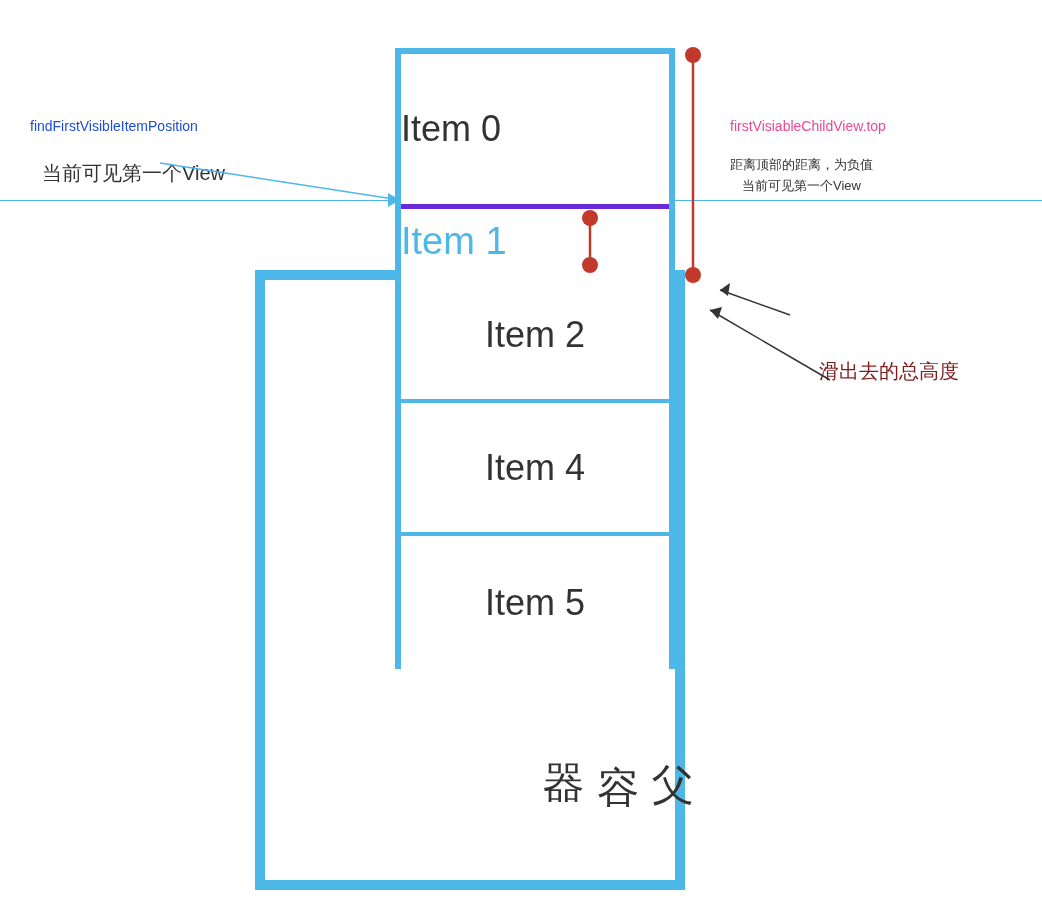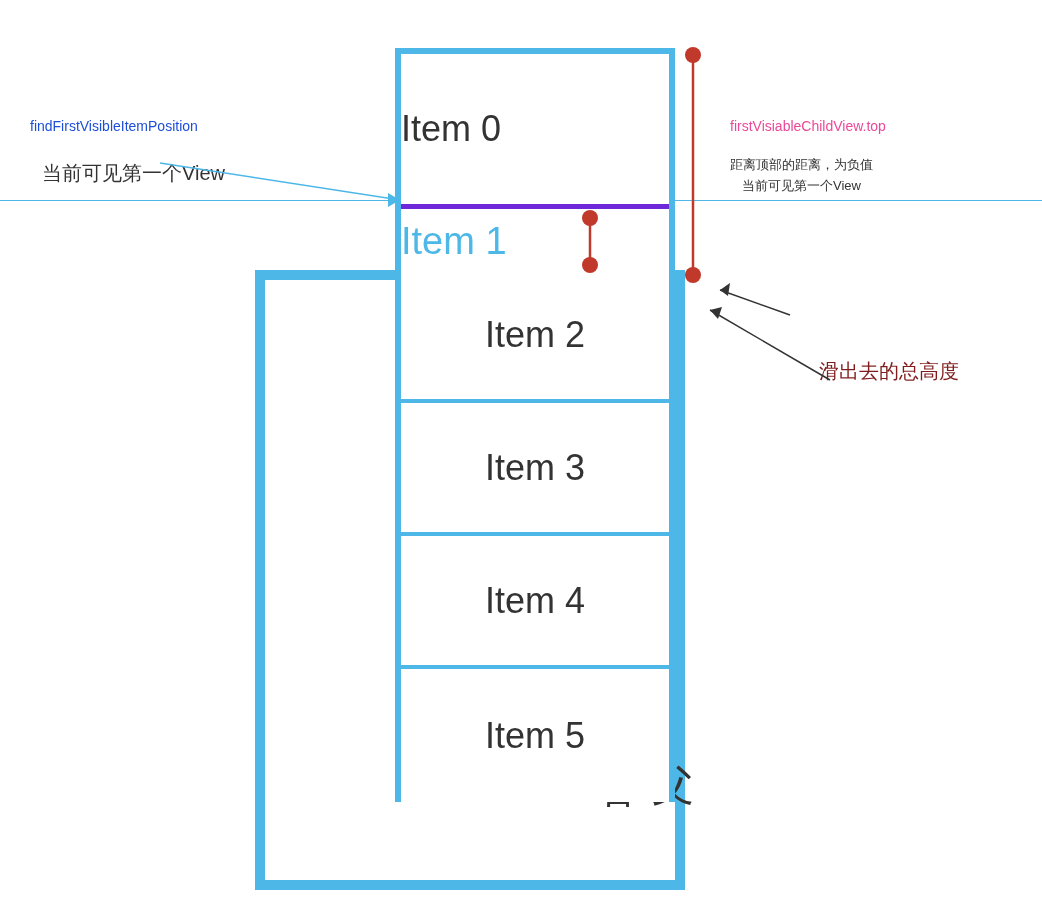--- a/index.html
+++ b/index.html
@@ -184,23 +184,20 @@
     <div class="parent-label">
       父<br>容<br>器
     </div>
   </div>
 
   <div class="outer-items">
     <div class="outer-item">
       <span>Item 2</span>
     </div>
     <div class="outer-item">
-      <span>Item 3</span>
-    </div>
-    <div class="outer-item">
       <span>Item 4</span>
     </div>
     <div class="outer-item" style="border-bottom: none;">
       <span>Item 5</span>
     </div>
   </div>
 
   <div class="label-find-first">
     <span>findFirstVisibleItemPosition</span>
   </div>

